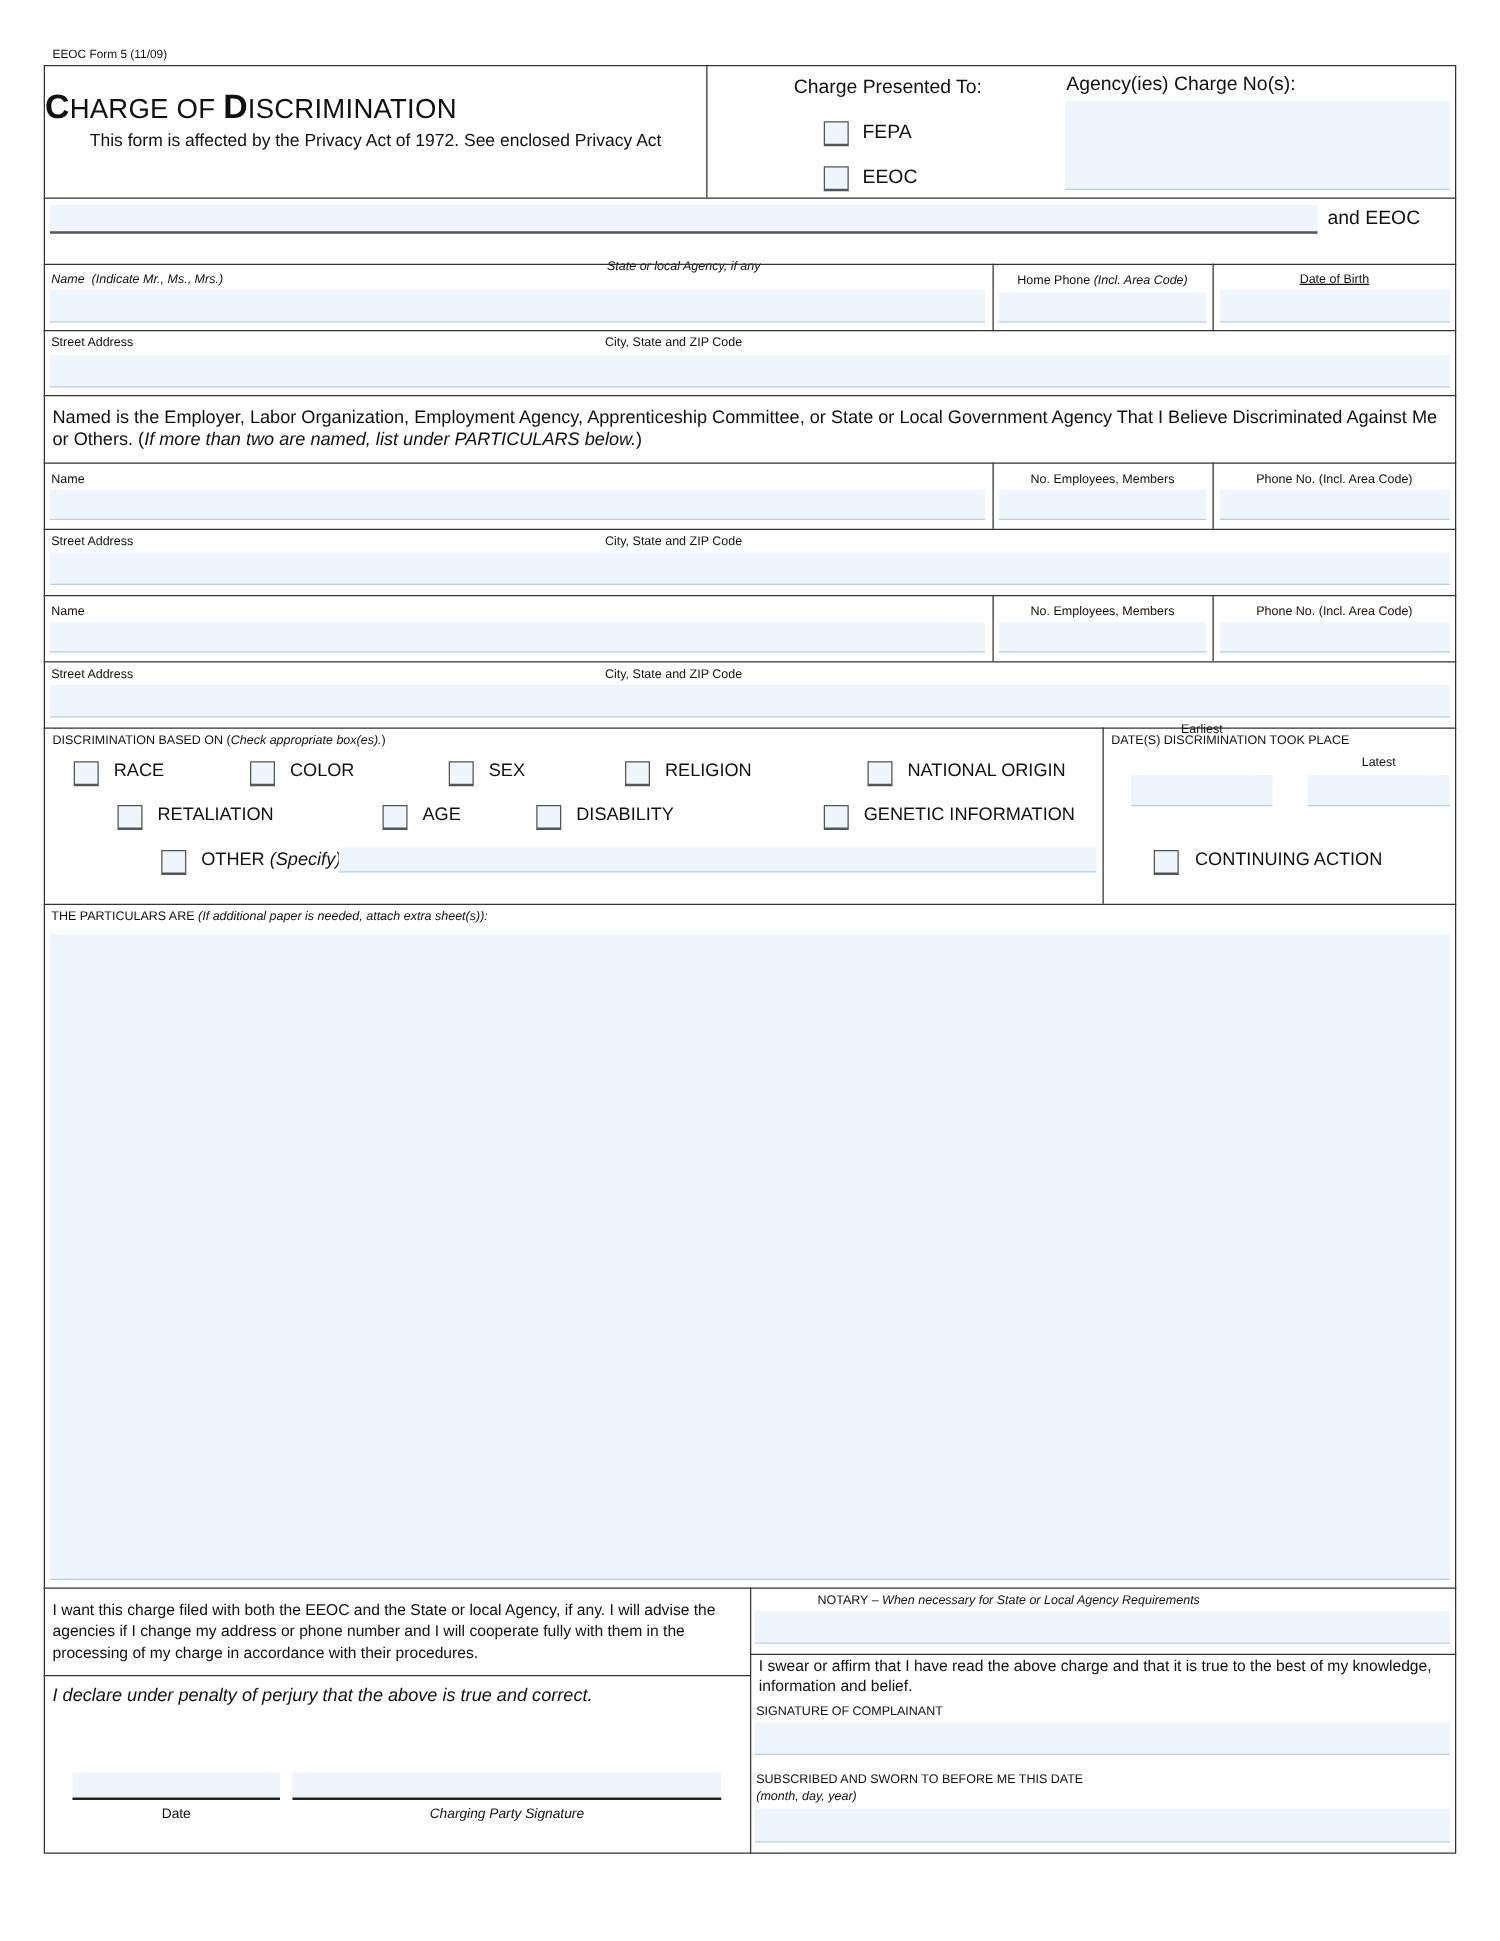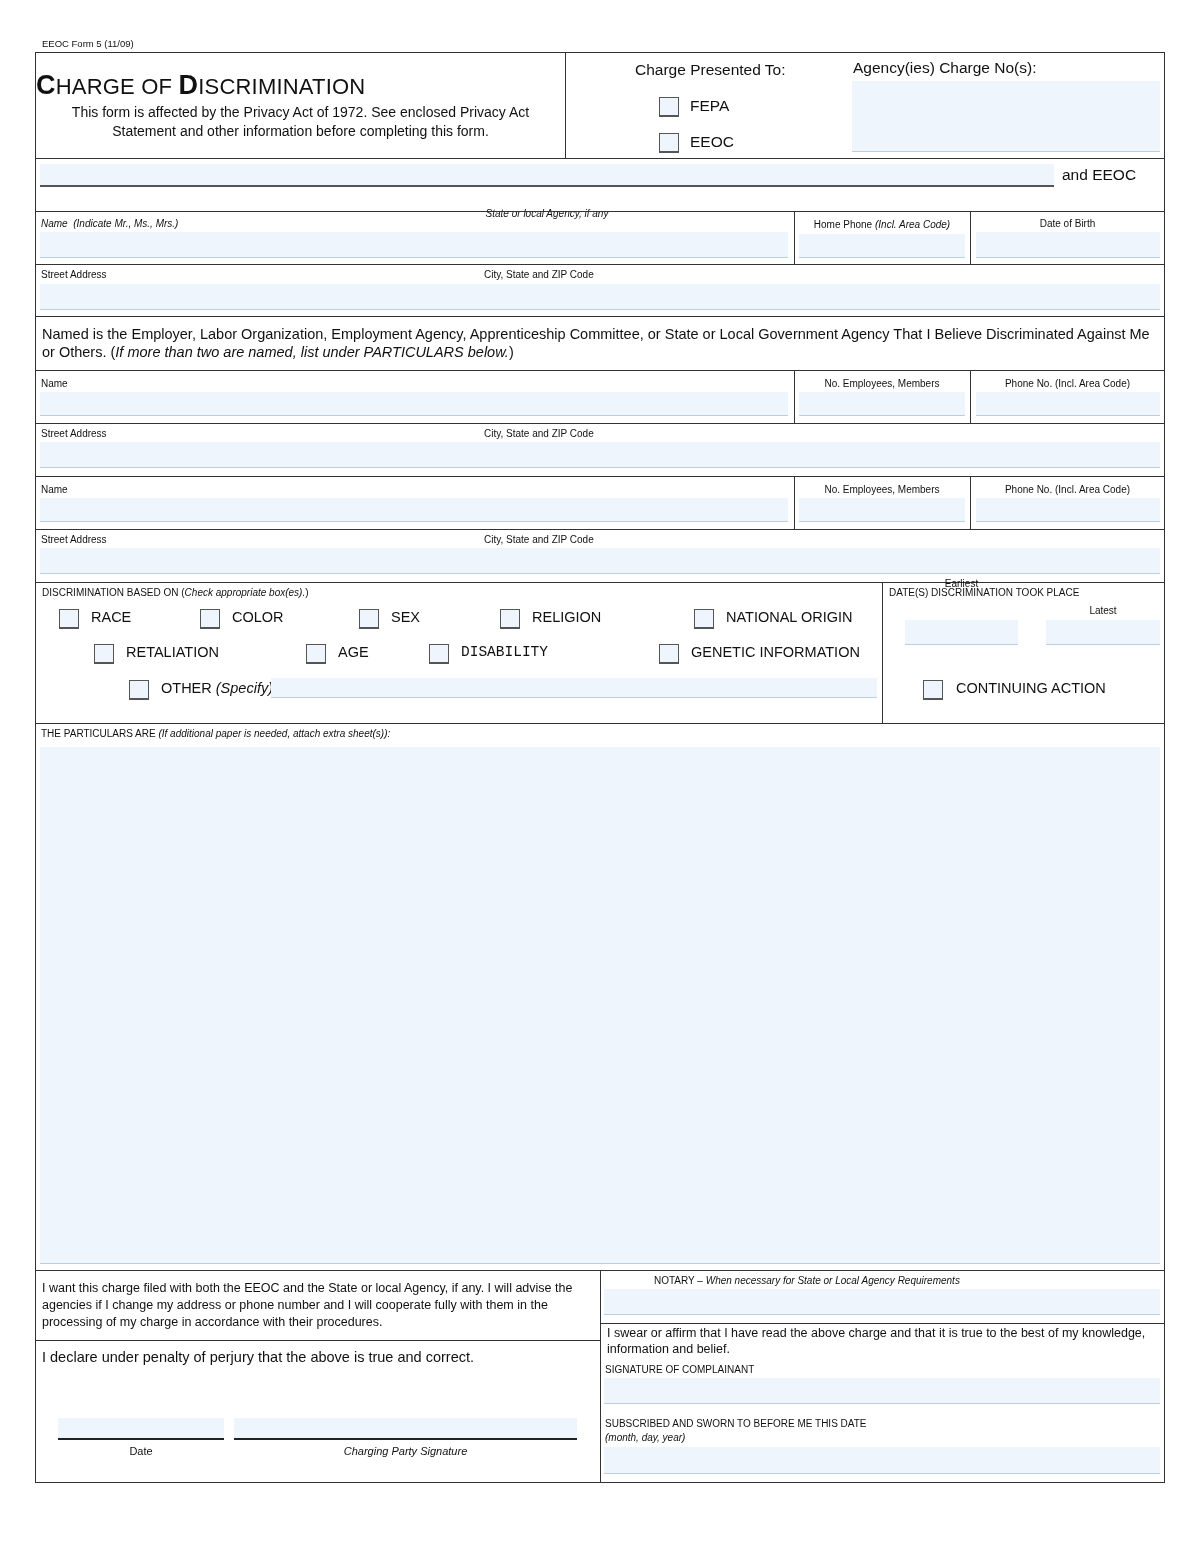--- a/index.html
+++ b/index.html
@@ -25,21 +25,20 @@
 </head>
 <body>
 
 <div class="abs form-id">EEOC Form 5 (11/09)</div>
 
 <div class="abs frame"></div>
 
 <div class="abs title"><span class="cap">C</span><span>HARGE OF </span><span class="cap">D</span><span>ISCRIMINATION</span></div>
 <div class="abs subtitle">
   <div>This form is affected by the Privacy Act of 1972.  See enclosed Privacy Act</div>
-  <div>Statement and other information before completing this form.</div>
 </div>
 
 <div class="vline" style="left:565px; top:52px; height:106px;"></div>
 
 <div class="lbl bigtxt" style="left:635px; top:61px; font-size:15.5px;">Charge Presented To:</div>
 <div class="cb" style="left:659px; top:97px;"></div>
 <div class="cbl" style="left:690px; top:97px; font-size:15.5px;">FEPA</div>
 <div class="cb" style="left:659px; top:133px;"></div>
 <div class="cbl" style="left:690px; top:133px; font-size:15.5px;">EEOC</div>
 
@@ -53,21 +52,21 @@
 <div class="lbl it" style="left:40px; top:208px; width:1014px; text-align:center; font-size:10px;">State or local Agency, if any</div>
 
 <div class="hline" style="left:35px; top:211px; width:1130px;"></div>
 
 <div class="lbl" style="left:41px; top:218px;"><i>Name</i>&nbsp; <i>(Indicate Mr., Ms., Mrs.)</i></div>
 <input class="field" style="left: 40px; top: 232px; width: 748px; height: 26px;" value="">
 <div class="vline" style="left:794px; top:211px; height:54px;"></div>
 <div class="lbl" style="left:794px; top:219px; width:176px; text-align:center;"><span>Home Phone</span> <i>(Incl. Area Code)</i></div>
 <input class="field" style="left: 799px; top: 234px; width: 166px; height: 24px;" value="">
 <div class="vline" style="left:970px; top:211px; height:54px;"></div>
-<div class="lbl" style="left:970px; top:218px; width:195px; text-align:center;">Date of Birth</div>
+<div class="lbl" style="left:970px; top:218px; width:195px; text-align:center;text-decoration:underline;">Date of Birth</div>
 <input class="field" style="left: 976px; top: 232px; width: 184px; height: 26px;" value="">
 
 <div class="hline" style="left:35px; top:264px; width:1130px;"></div>
 
 <div class="lbl" style="left:41px; top:269px;">Street Address</div>
 <div class="lbl" style="left:484px; top:269px;">City, State and ZIP Code</div>
 <input class="field" style="left: 40px; top: 284px; width: 1120px; height: 26px;" value="">
 
 <div class="hline" style="left:35px; top:316px; width:1130px;"></div>
 
@@ -120,21 +119,21 @@
 <div class="cb" style="left:500px; top:609px;"></div>
 <div class="cbl" style="left:532px; top:609px;">RELIGION</div>
 <div class="cb" style="left:694px; top:609px;"></div>
 <div class="cbl" style="left:726px; top:609px;">NATIONAL ORIGIN</div>
 
 <div class="cb" style="left:94px; top:644px;"></div>
 <div class="cbl" style="left:126px; top:644px;">RETALIATION</div>
 <div class="cb" style="left:306px; top:644px;"></div>
 <div class="cbl" style="left:338px; top:644px;">AGE</div>
 <div class="cb" style="left:429px; top:644px;"></div>
-<div class="cbl" style="left:461px; top:644px;font-family:Liberation Mono, monospace;">DISABILITY</div>
+<div class="cbl" style="left:461px; top:644px;">DISABILITY</div>
 <div class="cb" style="left:659px; top:644px;"></div>
 <div class="cbl" style="left:691px; top:644px;">GENETIC INFORMATION</div>
 
 <div class="cb" style="left:129px; top:680px;"></div>
 <div class="cbl" style="left:161px; top:680px;"><span>OTHER </span><i>(Specify)</i></div>
 <input class="field" style="left: 271px; top: 678px; width: 606px; height: 20px;" value="">
 
 <div class="vline" style="left:882px; top:582px; height:141px;"></div>
 
 <div class="lbl" style="left:889px; top:587px;">DATE(S) DISCRIMINATION TOOK PLACE</div>
@@ -148,21 +147,21 @@
 <div class="hline" style="left:35px; top:723px; width:1130px;"></div>
 
 <div class="lbl" style="left:41px; top:728px;"><span>THE PARTICULARS ARE </span><i>(If additional paper is needed, attach extra sheet(s)):</i></div>
 <textarea class="field" style="left: 40px; top: 747px; width: 1120px; height: 517px;"></textarea>
 
 <div class="hline" style="left:35px; top:1270px; width:1130px;"></div>
 <div class="vline" style="left:600px; top:1270px; height:213px;"></div>
 
 <div class="para" style="left:42px; top:1280px; width:555px; font-size:12.5px; line-height:17px;">I want this charge filed with both the EEOC and the State or local Agency, if any.  I will  advise the agencies if I change my address or phone number and I will cooperate fully  with them in the processing of my charge in accordance with their procedures.</div>
 <div class="hline" style="left:35px; top:1340px; width:565px;"></div>
-<div class="para" style="left:42px; top:1349px; font-size:14.5px;">I declare under penalty of perjury that the above is true and correct.</div>
+<div class="para" style="left:42px; top:1349px; font-size:14.5px;font-style:italic;">I declare under penalty of perjury that the above is true and correct.</div>
 
 <input class="field" style="left: 58px; top: 1418px; width: 166px; height: 22px; border-bottom: 2px solid rgb(34, 34, 34);" value="">
 <input class="field" style="left: 234px; top: 1418px; width: 343px; height: 22px; border-bottom: 2px solid rgb(34, 34, 34);" value="">
 <div class="lbl" style="left:58px; top:1445px; width:166px; text-align:center; font-size:11px;">Date</div>
 <div class="lbl it" style="left:234px; top:1445px; width:343px; text-align:center; font-size:11px;">Charging Party Signature</div>
 
 <div class="lbl" style="left:606px; top:1275px;padding-left:48px;"><span>NOTARY – </span><i>When necessary for State or Local Agency Requirements</i></div>
 <input class="field" style="left: 604px; top: 1289px; width: 556px; height: 26px;" value="">
 <div class="hline" style="left:600px; top:1323px; width:565px;"></div>
 <div class="para" style="left:607px; top:1325px; width:550px; font-size:12.5px; line-height:16px;">I swear or affirm that I have read the above charge and that it is true to the  best of my knowledge, information and belief.</div>

